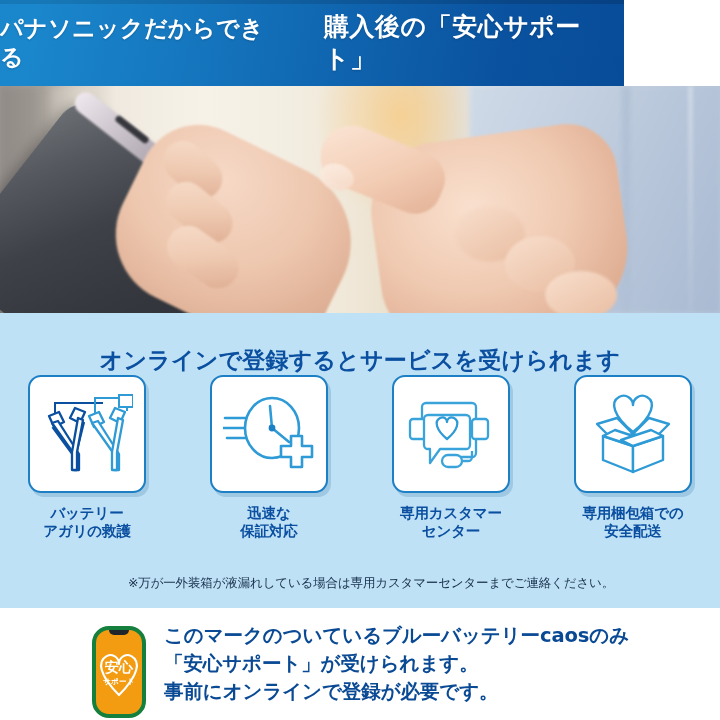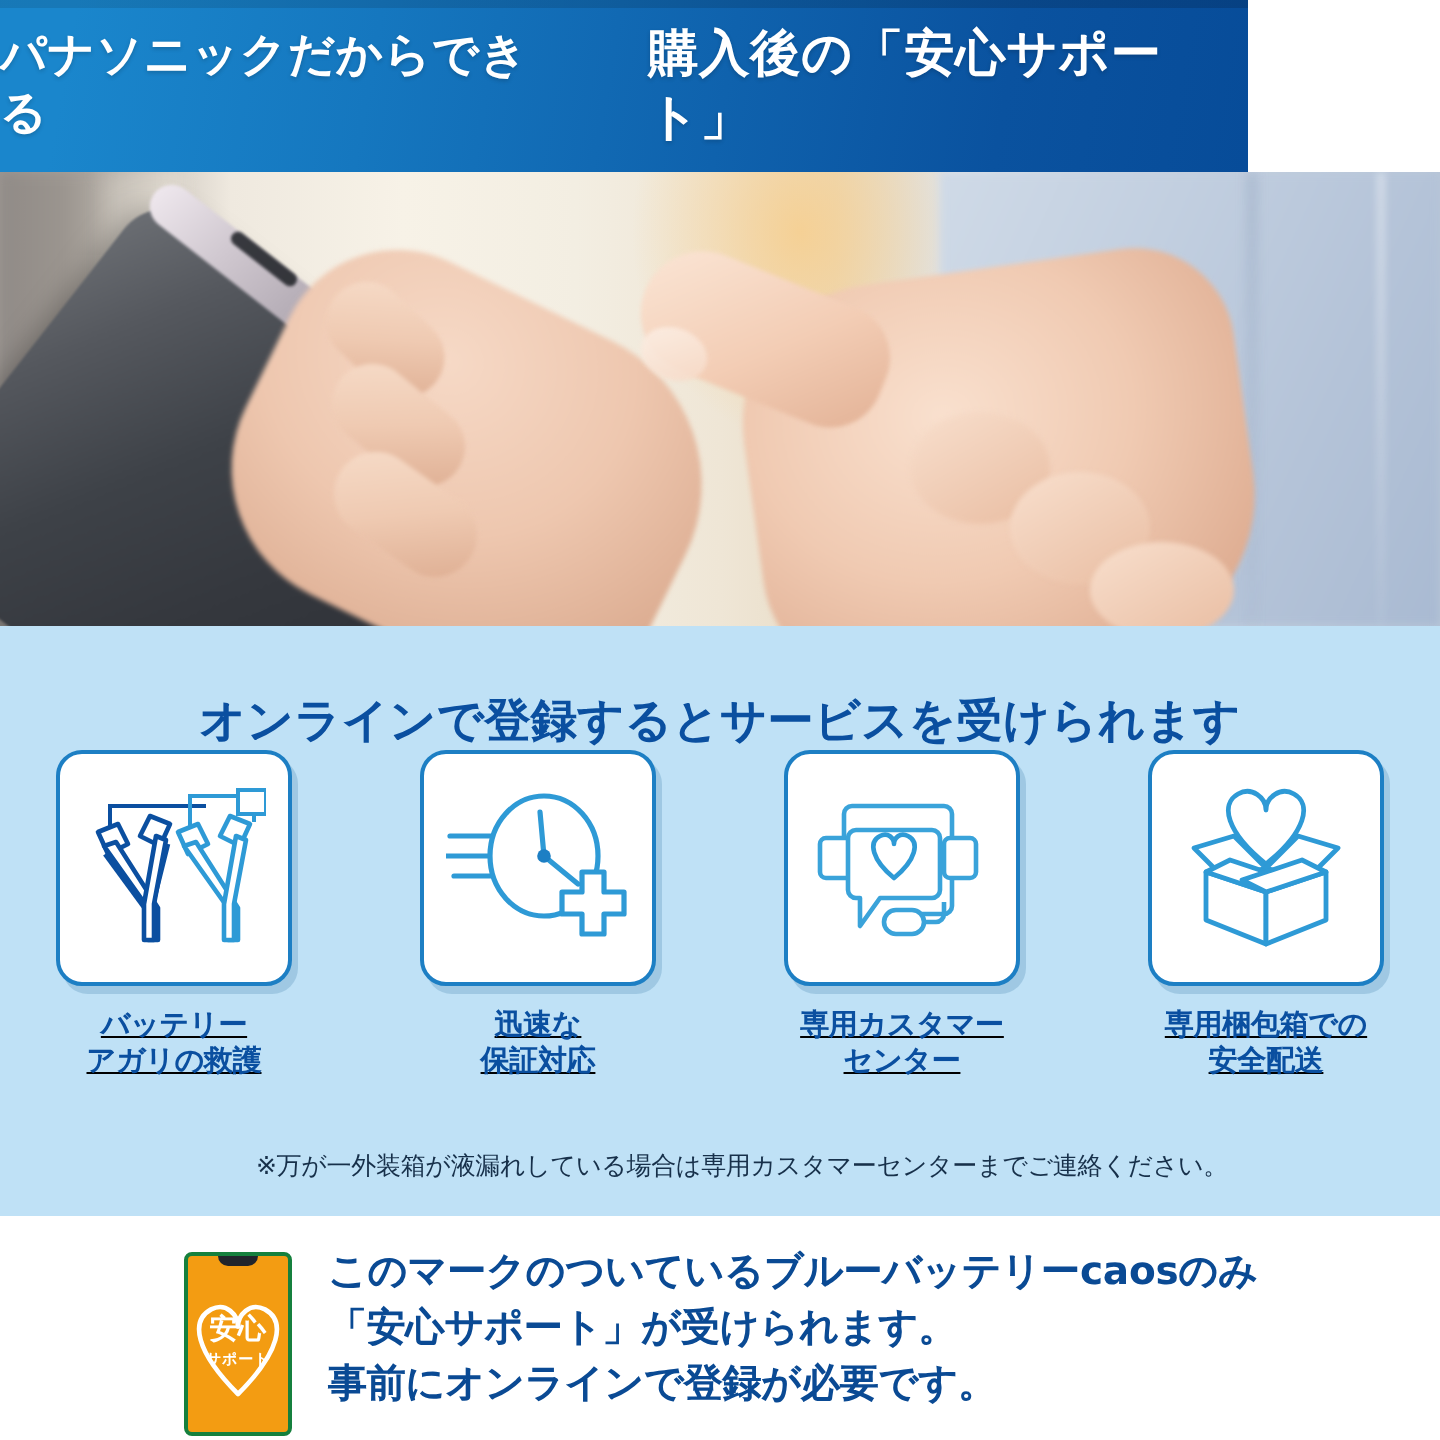--- a/index.html
+++ b/index.html
@@ -99,21 +99,21 @@
   .blue-sec{
     position:absolute;left:0;top:313px;width:720px;height:295px;
     background:#bfe1f6;
   }
   .sec-title{
     text-align:center;color:#0a4fa0;font-weight:bold;font-size:23px;
     letter-spacing:.01em;padding-top:32px;
   }
   .cards{
     position:absolute;left:0;top:62px;width:720px;
-    display:flex;justify-content:center;gap:60px;text-decoration:underline;
+    display:flex;justify-content:center;gap:60px;
   }
   .card-col{width:122px;display:flex;flex-direction:column;align-items:center;}
   .card{
     width:118px;height:118px;background:#ffffff;border:2.5px solid #1d7fc4;
     border-radius:13px;box-shadow:3px 4px 0 rgba(120,170,205,.45);
     display:flex;align-items:center;justify-content:center;box-sizing:border-box;
   }
   .card svg{display:block;}
   .card-label{
     margin-top:11px;text-align:center;color:#0a4fa0;font-weight:bold;
@@ -124,21 +124,21 @@
     color:#17304a;font-size:12.5px;letter-spacing:-.012em;padding-left:11px;
   }
 
   
   .footer{
     position:absolute;left:0;top:608px;width:720px;height:112px;background:#ffffff;
     display:flex;align-items:center;padding-left:92px;box-sizing:border-box;
   }
   .phone-mark{
     position:relative;width:54px;height:92px;flex:0 0 auto;
-    border:2px solid #15803d;border-radius:4px;background:#f39c12;box-sizing:border-box;
+    border:4px solid #15803d;border-radius:17px;background:#f39c12;box-sizing:border-box;
     overflow:hidden;
     margin-top:16px;
   }
   .phone-notch{
     position:absolute;left:50%;top:0;transform:translateX(-50%);
     width:20px;height:5px;background:#20242b;border-radius:0 0 5px 5px;z-index:3;
   }
   .phone-inner{position:absolute;inset:0;display:flex;align-items:center;justify-content:center;}
   .pm-text{position:absolute;z-index:4;top:30px;left:0;right:0;text-align:center;color:#fff;}
   .pm-anshin{font-size:14px;font-weight:bold;letter-spacing:.02em;line-height:1;}

